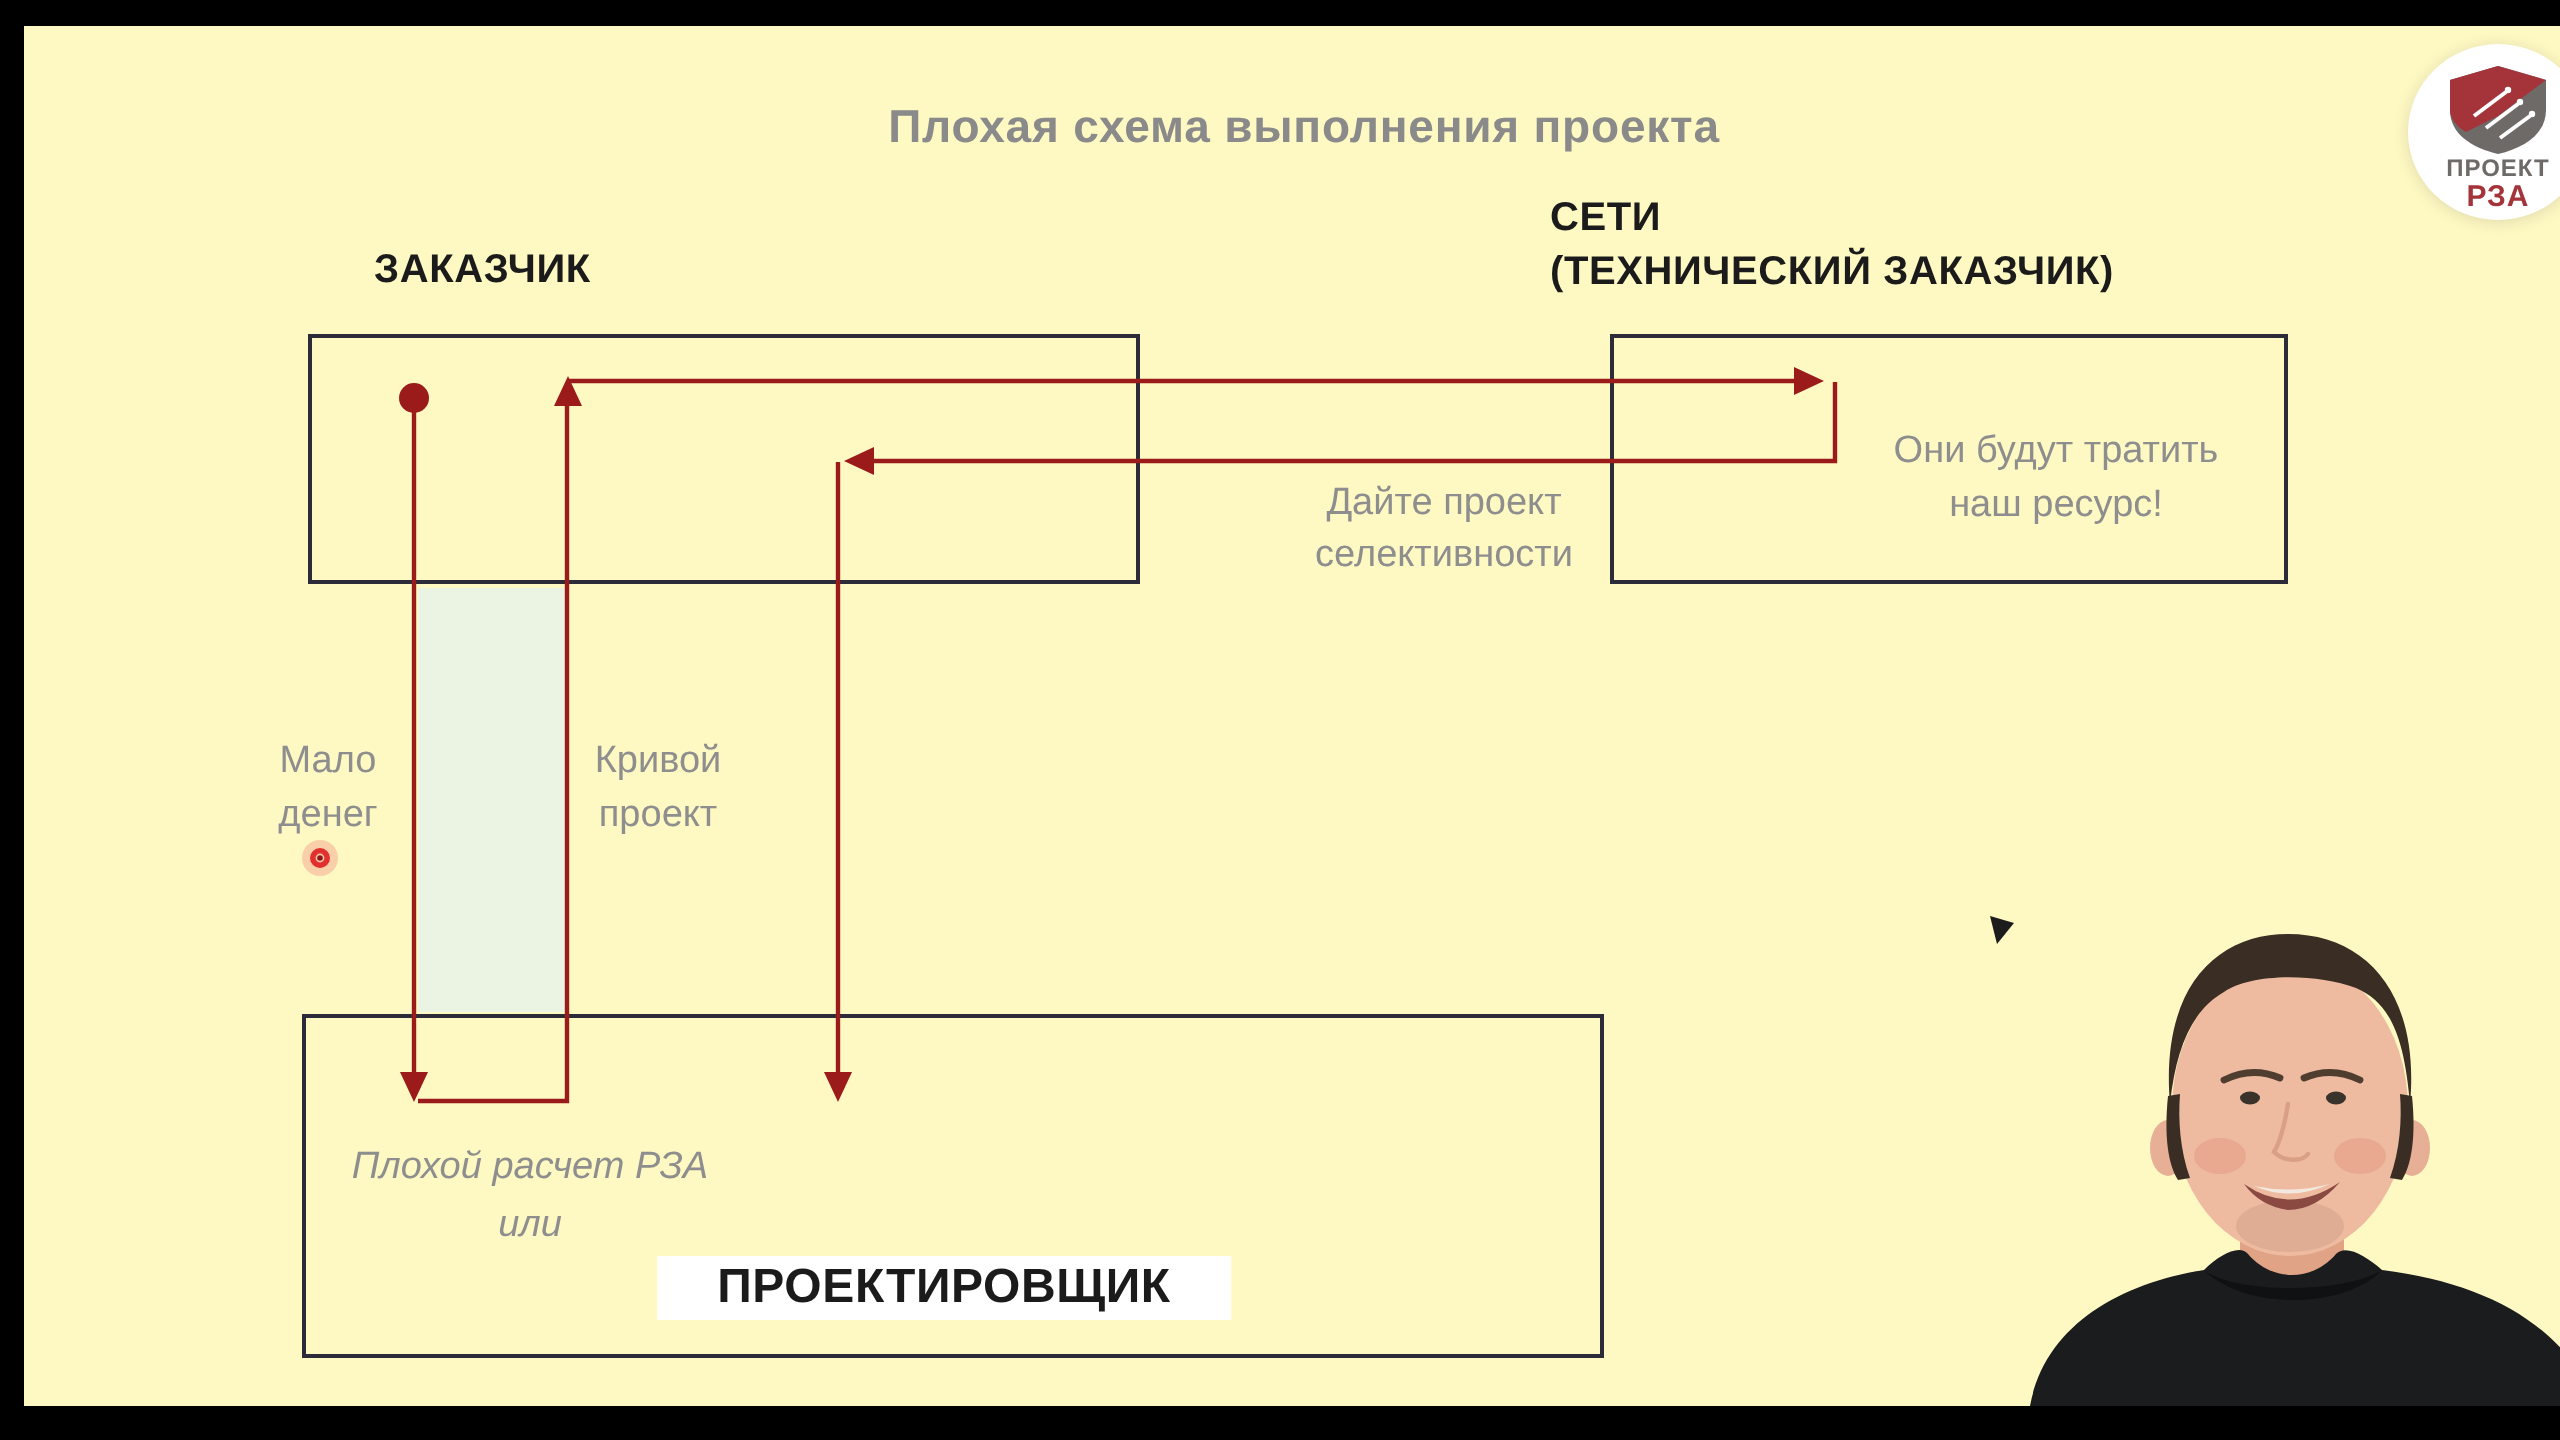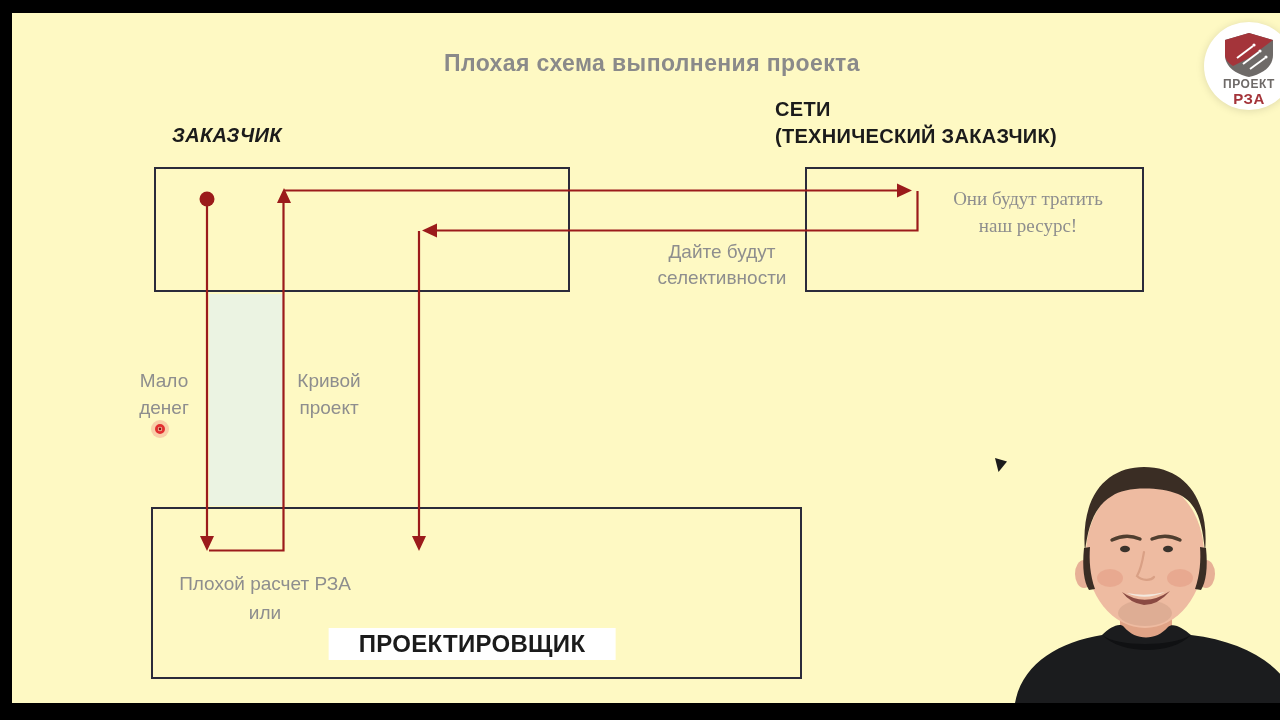--- a/index.html
+++ b/index.html
@@ -21,33 +21,33 @@
 
   .node-box{border:2px solid var(--box-border); background:transparent; box-sizing:border-box;}
   #customer-box{left:142px; top:167px; width:416px; height:125px;}
   #networks-box{left:793px; top:167px; width:339px; height:125px;}
   #designer-box{left:139px; top:507px; width:651px; height:172px;}
 
   .node-label{
     color:var(--dark-text); font-weight:600; font-size:20px;
     text-align:left; line-height:27px; letter-spacing:.3px;
   }
-  #customer-label{left:160px; top:122px; width:300px;font-style:italic;}
+  #customer-label{left:175px; top:122px; width:300px;}
   #networks-label{left:763px; top:96px; width:400px;}
   #designer-label{
     left:460px; top:628px; transform:translateX(-50%);
     font-size:24px; font-weight:700; background:#ffffff;
     padding:0 30px; line-height:32px; white-space:nowrap; z-index:3;
   }
 
   .muted{
     color:var(--muted-text); font-size:19px; line-height:27px; text-align:center;
   }
-  #networks-note{left:900px; top:185px; width:232px;font-family:Liberation Serif, serif;}
-  #designer-note{left:142px; top:569px; width:222px; line-height:29px;}
+  #networks-note{left:900px; top:212px; width:232px;}
+  #designer-note{left:142px; top:569px; width:222px; line-height:29px;font-style:italic;}
   #edge-money{left:107px; top:367px; width:90px;}
   #edge-crooked{left:267px; top:367px; width:100px;}
   #edge-selectivity{left:610px; top:239px; width:200px; line-height:26px;}
 
   #blue-strip{
     left:197px; top:294px; width:74px; height:212px;
     background:rgba(221,238,246,0.6); z-index:0;
   }
 
   #diagram-svg{left:0; top:0; width:1280px; height:720px; z-index:2; pointer-events:none;}
@@ -105,21 +105,21 @@
     <span>Кривой</span><br>
     <span>проект</span>
   </div>
 
   <div class="abs muted" id="edge-money">
     <span>Мало</span><br>
     <span>денег</span>
   </div>
 
   <div class="abs muted" id="edge-selectivity">
-    <span>Дайте будут</span><br>
+    <span>Дайте проект</span><br>
     <span>селективности</span>
   </div>
 
   <svg class="abs" id="diagram-svg" viewBox="0 0 1280 720">
 
     <circle class="start-dot" cx="195" cy="199" r="7.5"></circle>
 
     <g>
       <path class="edge-line" d="M195 206 V537"></path>
       <polygon class="edge-head" points="188,536 202,536 195,551"></polygon>

